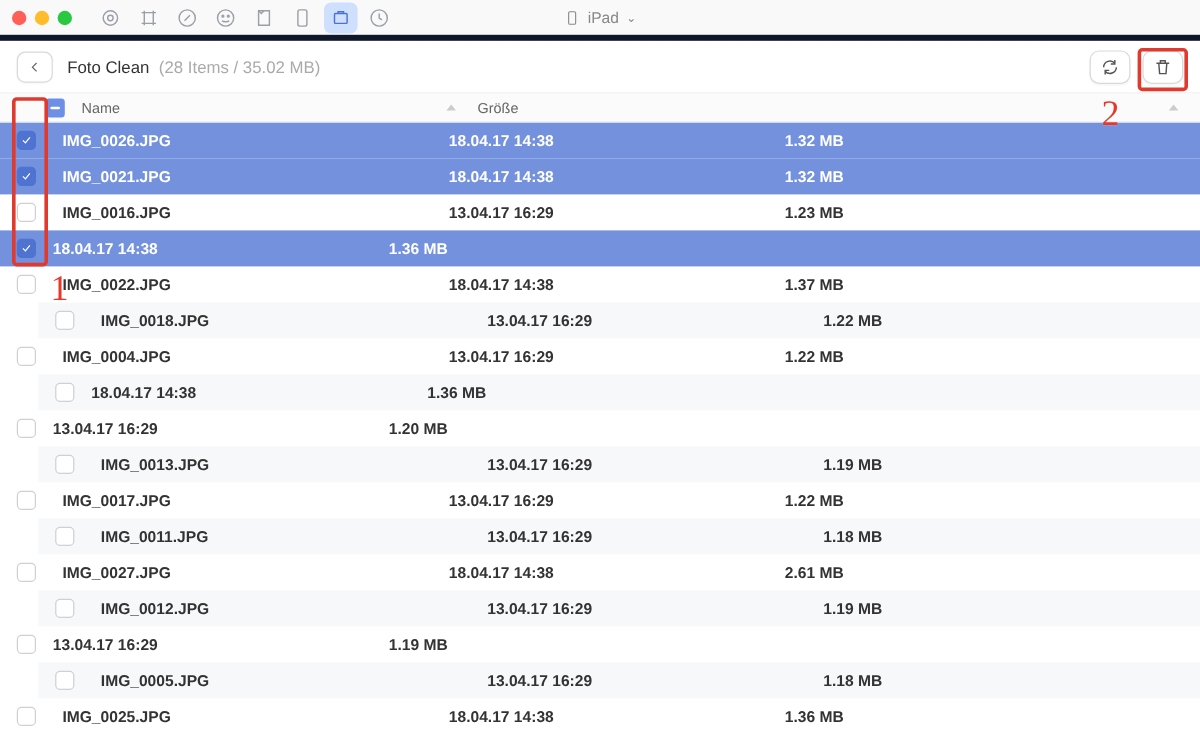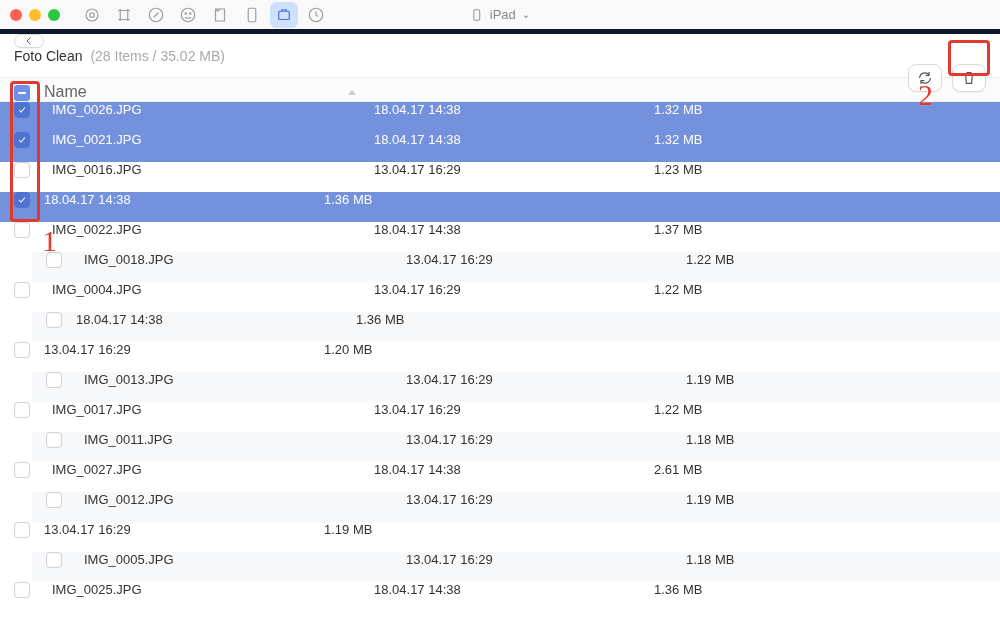--- a/index.html
+++ b/index.html
@@ -42,24 +42,23 @@
     display:flex; align-items:center; gap:6px;
     color:#888; font-size:13px;
   }
   .device-pill svg { width:14px; height:14px; stroke:#888; fill:none; stroke-width:1.6;}
   .chev { font-size:10px; color:#888;}
   
   .subbar {
     height:44px;
     background:#fff;
     display:flex;
-    align-items:flex-start;
+    align-items:center;
     padding:0 14px;
     border-bottom:1px solid #eee;
-    flex-direction:column;
   }
   .back-btn {
     width:30px; height:26px; border:1px solid #d9d9d9; border-radius:7px;
     display:flex; align-items:center; justify-content:center;
     color:#666; margin-right:12px;
     box-shadow:0 1px 1px rgba(0,0,0,0.03);
   }
   .back-btn svg{width:12px;height:12px;stroke:#666;fill:none;stroke-width:2;}
   .crumb { font-size:14px; color:#333; }
   .crumb .meta { color:#aaa; margin-left:4px;}
@@ -67,41 +66,42 @@
   .round-btn {
     width:34px; height:28px; border:1px solid #d9d9d9; border-radius:8px;
     display:flex; align-items:center; justify-content:center;
     box-shadow:0 1px 1px rgba(0,0,0,0.03);
     background:#fff;
   }
   .round-btn svg { width:16px; height:16px; stroke:#555; fill:none; stroke-width:1.8;}
   
   .thead {
     height:24px; background:#fbfbfc;
-    display:flex; align-items:flex-end;
-    font-size:16px; color:#666;
+    display:flex; align-items:center;
+    font-size:12px; color:#666;
     border-bottom:1px solid #eee;
+    padding-left:24px;
   }
   .col-check { width:44px; display:flex; align-items:center; justify-content:center;}
   .col-name { flex:0 0 330px; display:flex; align-items:center; position:relative;}
   .col-date { flex:0 0 280px; display:flex; align-items:center; position:relative;}
   .col-size { flex:1; display:flex; align-items:center; position:relative;}
   .sort-caret {
     position:absolute; right:18px;
     width:0;height:0;border-left:4px solid transparent;border-right:4px solid transparent;border-bottom:5px solid #ccc;
   }
   .hdr-check {
     width:16px; height:16px; border-radius:3px; background:#6d8fe6;
     display:flex; align-items:center; justify-content:center;
   }
   .hdr-check .minus { width:8px; height:2px; background:#fff; border-radius:1px;}
   
   .rows { height: calc(620px - 34px - 44px - 24px); overflow:hidden; position:relative;}
   .row {
-    height:30px; display:flex; align-items:flex-start; font-size:13px;
+    height:30px; display:flex; align-items:center; font-size:13px;font-weight:bold;
   }
   .row.alt { background:#f7f8f9;margin-left:32px; }
   .row.sel { background:#7391dc; color:#fff; }
   .row.sel .cbox { background:#4e73d0; border-color:#4e73d0;}
   .row .col-check { width:44px; display:flex; justify-content:center;}
   .row .col-name  { flex:0 0 330px; padding-left:8px;}
   .row .col-date  { flex:0 0 280px;}
   .row .col-size  { flex:1;}
   .cbox {
     width:16px; height:16px; border:1px solid #cfcfd4; border-radius:4px; background:#fff;
@@ -215,20 +215,24 @@
 <div class="thead">
   <div class="col-check">
     <div class="hdr-check">
         <div class="minus"></div>
       </div>
   </div>
   <div class="col-name">
     <span>Name</span>
       <span class="sort-caret"></span>
   </div>
+  <div class="col-size">
+    <span>Größe</span>
+      <span class="sort-caret"></span>
+  </div>
 </div>
 
 <div class="rows" id="rows">
     <div class="row sel">
       <div class="col-check">
         <div class="cbox checked">
           <svg viewBox="0 0 24 24">
             <path d="M5 12l5 5 9-11"></path>
           </svg>
         </div>

